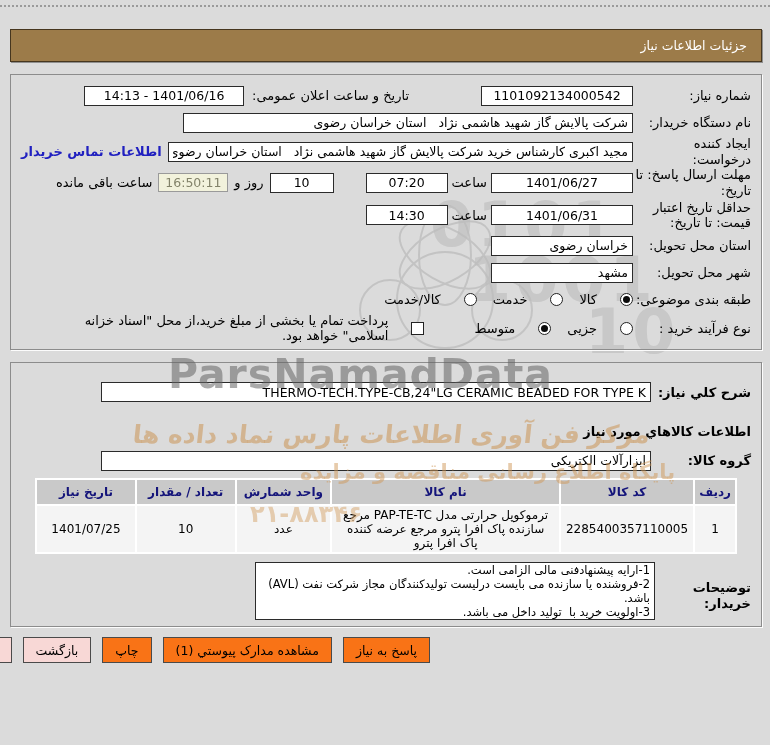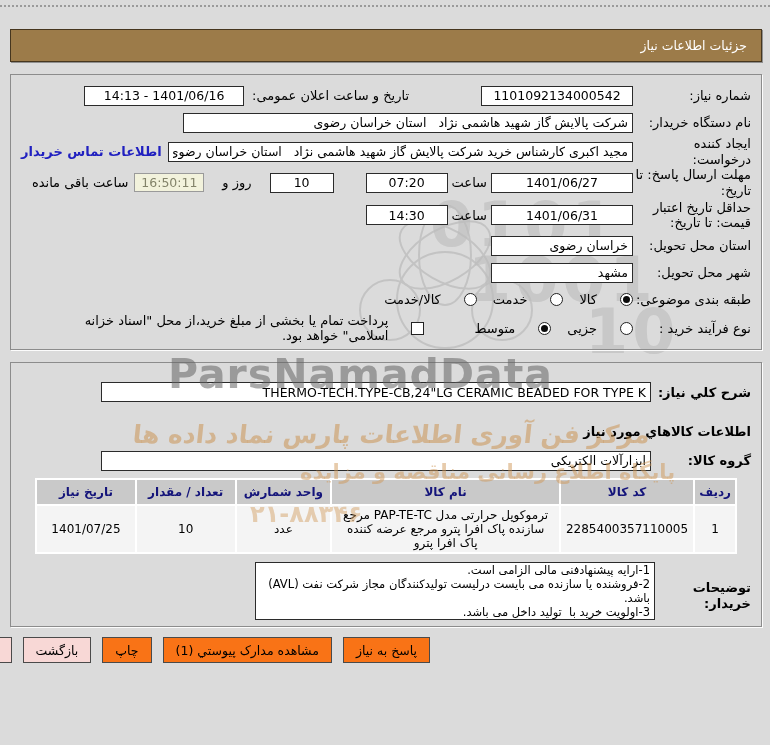--- a/index.html
+++ b/index.html
@@ -151,21 +151,21 @@
     <a class="link">اطلاعات تماس خریدار</a>
   </div>
 
   <div class="row">
     <span class="lbl">مهلت ارسال پاسخ: تا تاریخ:</span>
     <input class="fld ctr w-date" readonly="" value="1401/06/27" style="">
     <span style="margin:0 4px">ساعت</span>
     <input class="fld w-time" readonly="" value="07:20" style="">
     <span class="gap" style="width:32px"></span>
     <input class="fld w-days" readonly="" value="10" style="">
-    <span style="margin:0 18px">روز و</span>
+    <span style="margin:0 6px">روز و</span>
     <span class="countdown">16:50:11</span>
     <span style="margin-right:6px">ساعت باقی مانده</span>
   </div>
 
   <div class="row" style="min-height:34px">
     <span class="lbl">حداقل تاریخ اعتبار قیمت: تا تاریخ:</span>
     <input class="fld ctr w-date" readonly="" value="1401/06/31" style="">
     <span style="margin:0 4px">ساعت</span>
     <input class="fld w-time" readonly="" value="14:30" style="">
   </div>

